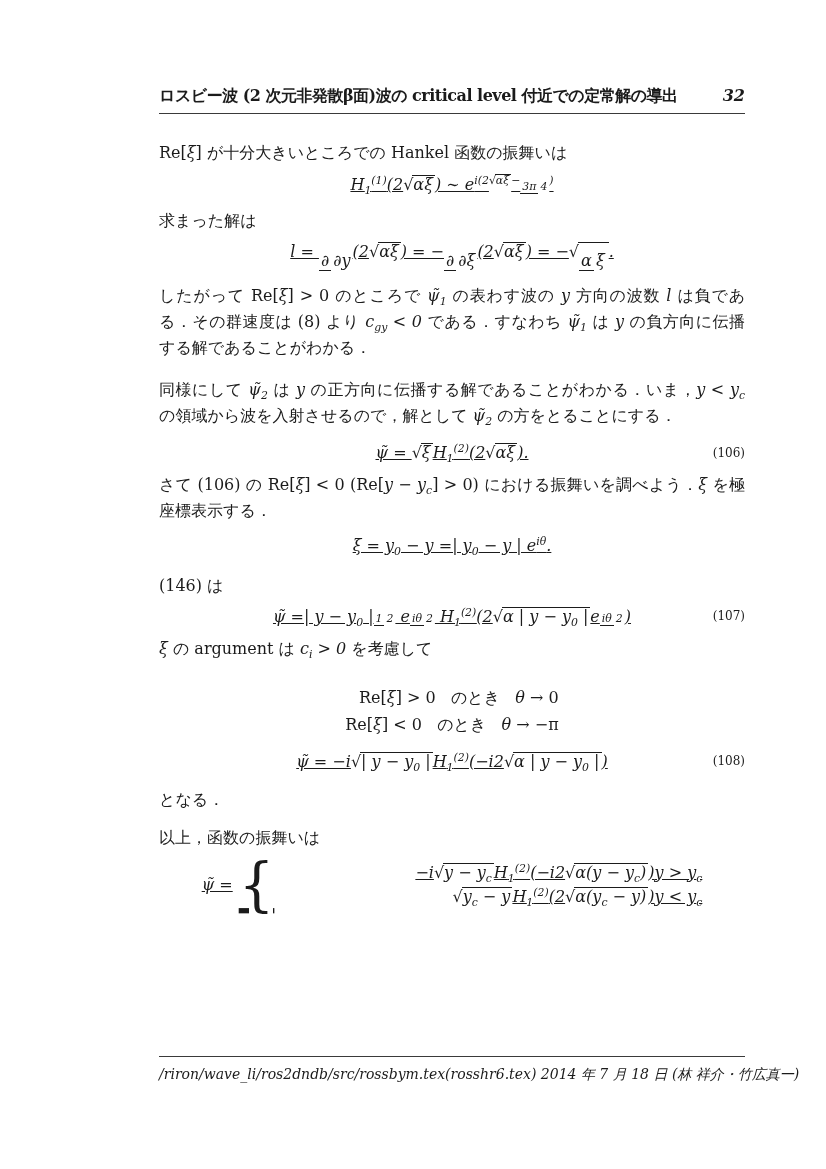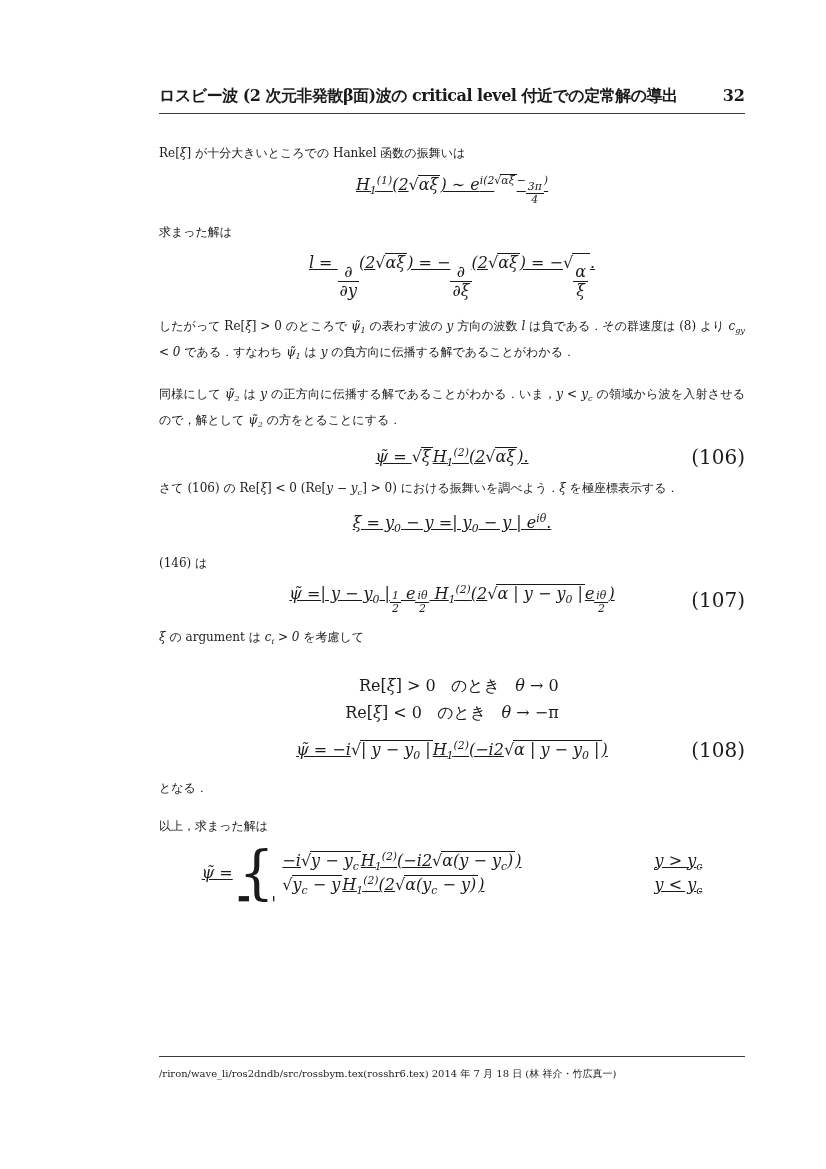--- a/index.html
+++ b/index.html
@@ -4,47 +4,47 @@
 <style>
   html,body{margin:0;padding:0;background:#ffffff;}
   body{width:826px;height:1169px;overflow:hidden;position:relative;
        font-family:"DejaVu Serif", serif;color:#1b1b1b;}
   .page{position:absolute;left:0;top:0;width:826px;height:1169px;background:#fff;margin-left:37px;}
   .textblock{position:absolute;left:122px;top:86px;width:586px;}
   .header{display:flex;justify-content:space-between;align-items:baseline;
           font-weight:bold;font-size:16px;line-height:20px;
           border-bottom:1px solid #3a3a3a;padding-bottom:7px;}
   .htitle{letter-spacing:-0.5px;white-space:nowrap;overflow:hidden;}
-  .hpage{margin-left:14px;}
-  .para{font-size:12px;line-height:26px;text-align:justify;margin:0;}
+  .hpage{margin-left:14px;font-style:italic;}
+  .para{font-size:16px;line-height:26px;text-align:justify;margin:0;}
   .m, .mi{font-family:"DejaVu Serif", serif;}
   .mi{font-style:italic;}
   sub,sup{font-size:68%;line-height:0;}
-  .frac{display:inline-flex;flex-direction:column;text-align:center;
+  .frac{display:inline-flex;flex-direction:row;text-align:center;
         vertical-align:-0.55em;line-height:1.15;}
   .frac .fn{display:block;border-bottom:1px solid currentColor;padding:0 2px;}
   .frac .fd{display:block;padding:0 2px;}
   .sqrt{display:inline-block;white-space:nowrap;}
   .sqrt .rs{display:inline-block;}
   .sqrt .rb{display:inline-block;border-top:1px solid currentColor;
             margin-left:-1px;padding:0 2px 0 1px;line-height:1.15;}
   .deq{position:relative;text-align:center;font-size:16px;line-height:1.3;text-decoration:underline;}
-  .eqno{position:absolute;right:0;top:50%;transform:translateY(-50%);font-size:20px;}
+  .eqno{position:absolute;right:0;top:50%;transform:translateY(-50%);font-size:12px;}
   .mt8{margin-top:8px;}.mt12{margin-top:12px;}.mt14{margin-top:14px;}
   .mt16{margin-top:16px;}.mt22{margin-top:22px;}.mt26{margin-top:26px;}
   .mb8{margin-bottom:8px;}.mb12{margin-bottom:12px;}.mb14{margin-bottom:14px;}.mb16{margin-bottom:16px;}
   .cond-block{display:inline-block;text-align:right;line-height:27px;}
   .cases-wrap{display:flex;justify-content:center;align-items:center;}
   .brace{font-size:56px;font-weight:400;line-height:0.9;margin:0 8px 0 6px;
          transform:scaleY(1.05);display:inline-block;}
   .cases-col{width:420px;}
-  .case-line{display:flex;justify-content:space-between;align-items:center;margin:4px 0;}
+  .case-line{display:flex;justify-content:flex-end;align-items:center;margin:4px 0;}
   .footer{position:absolute;left:122px;top:1056px;width:586px;
           border-top:1px solid #3a3a3a;padding-top:7px;
-          font-size:10px;line-height:20px;white-space:nowrap;}
+          font-size:14px;line-height:20px;white-space:nowrap;font-style:italic;}
 </style>
 </head>
 <body>
 
 <div class="page">
   <div class="textblock">
 
     <div class="header">
       <span class="htitle">ロスビー波 (2 次元非発散β面)波の critical level 付近での定常解の導出</span>
       <span class="hpage">32</span>
@@ -115,21 +115,21 @@
     </div>
 
 
     <div class="deq mt8 mb14">
       <span class="m"><span class="mi">ψ̃ = −i</span><span class="sqrt"><span class="rs">√</span><span class="rb"><span class="mi">| y − y</span><sub><span class="mi">0</span></sub><span class="mi"> |</span></span></span><span class="mi">H</span><sub><span class="mi">1</span></sub><sup><span class="mi">(2)</span></sup><span class="mi">(−i2</span><span class="sqrt"><span class="rs">√</span><span class="rb"><span class="mi">α | y − y</span><sub><span class="mi">0</span></sub><span class="mi"> |</span></span></span><span class="mi">)</span></span>
       <span class="eqno">(108)</span>
     </div>
 
     <p class="para">となる．</p>
 
-    <p class="para mt12">以上，求まった解は</p>
+    <p class="para mt12">以上，函数の振舞いは</p>
 
     <div class="deq mt8">
       <div class="cases-wrap">
         <span class="m"><span class="mi">ψ̃ =</span></span>
         <span class="brace">{</span>
         <div class="cases-col">
           <div class="case-line">
             <span class="m"><span class="mi">−i</span><span class="sqrt"><span class="rs">√</span><span class="rb"><span class="mi">y − y</span><sub><span class="mi">c</span></sub></span></span><span class="mi">H</span><sub><span class="mi">1</span></sub><sup><span class="mi">(2)</span></sup><span class="mi">(−i2</span><span class="sqrt"><span class="rs">√</span><span class="rb"><span class="mi">α(y − y</span><sub><span class="mi">c</span></sub><span class="mi">)</span></span></span><span class="mi">)</span></span>
             <span class="m"><span class="mi">y &gt; y</span><sub><span class="mi">c</span></sub></span>
           </div>

